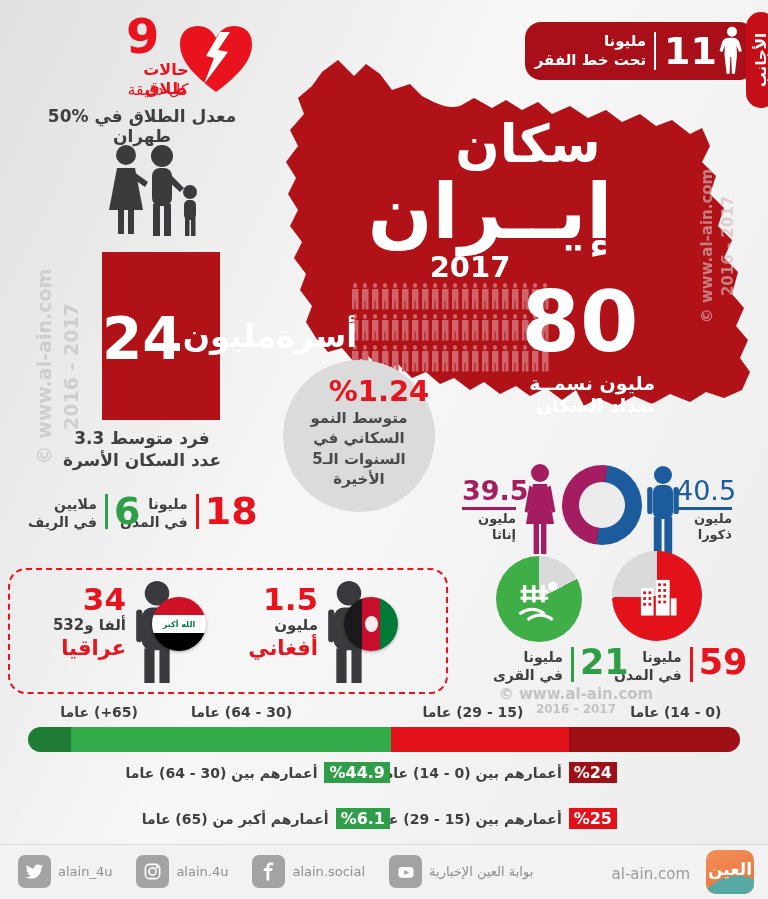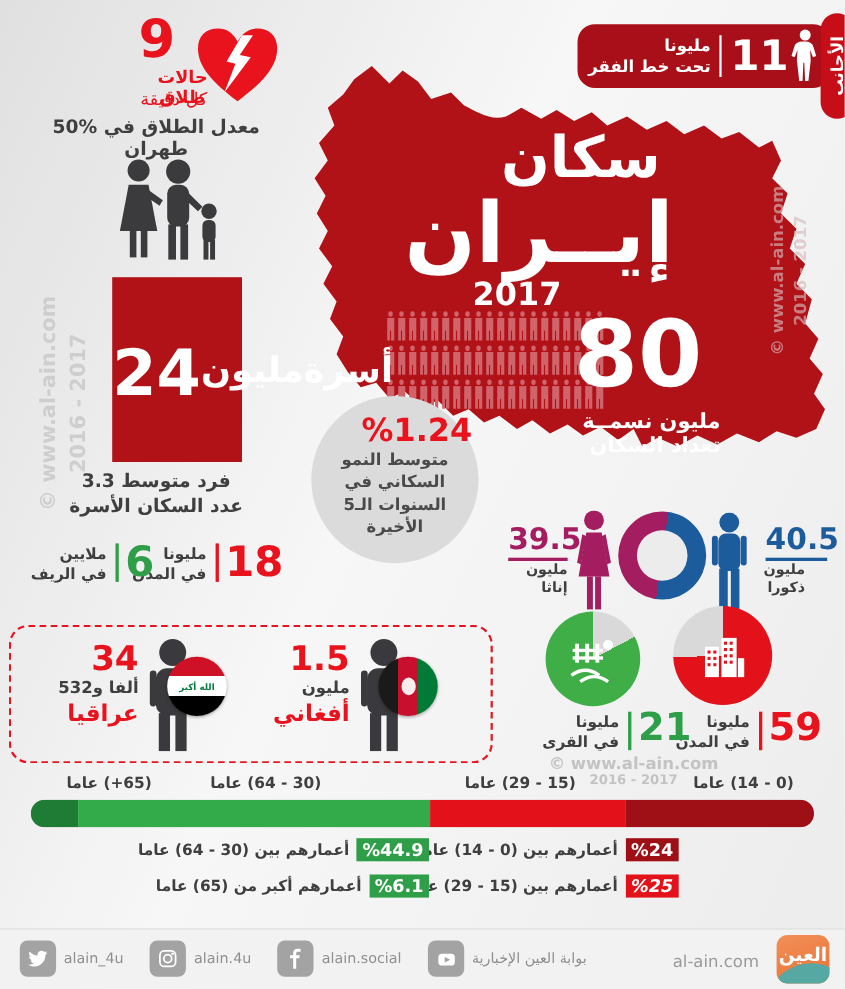--- a/index.html
+++ b/index.html
@@ -61,21 +61,21 @@
   
   .growth{left:283px;top:360px;width:152px;height:152px;border-radius:50%;background:#dbdbdb;
     display:flex;flex-direction:column;align-items:center;z-index:5;}
   .growth-val{font-size:29px;font-weight:bold;color:#e8131d;margin-top:14px;direction:ltr;margin-left:40px;}
   .growth-line{font-size:15px;font-weight:bold;color:#4a4a4a;line-height:1.35;direction:rtl;}
 
   
   .f-num{left:462px;top:475px;width:54px;text-align:center;font-size:27px;font-weight:bold;color:#a51d61;
     border-bottom:3px solid #a51d61;padding-bottom:1px;}
   .f-lbl{left:462px;top:511px;width:54px;text-align:right;font-size:13px;font-weight:bold;line-height:1.25;direction:rtl;}
-  .m-num{left:696px;top:475px;width:56px;text-align:center;font-size:27px;font-weight:bold;color:#1c5c9c;
+  .m-num{left:676px;top:475px;width:56px;text-align:center;font-size:27px;font-weight:normal;color:#1c5c9c;
     border-bottom:3px solid #1c5c9c;padding-bottom:1px;}
   .m-lbl{left:676px;top:511px;width:56px;text-align:right;font-size:13px;font-weight:bold;line-height:1.25;direction:rtl;}
   .female-icon{left:519px;top:464px;} .male-icon{left:644px;top:466px;}
   .donut{left:562px;top:465px;width:80px;height:80px;border-radius:50%;}
   .donut .hole{position:absolute;left:17px;top:17px;width:46px;height:46px;border-radius:50%;background:#ececec;}
 
   
   .fbox{left:8px;top:568px;width:436px;height:122px;border:2px dashed #e8131d;border-radius:18px;}
   .fpill{right:-8px;top:12px;width:30px;height:96px;background:#c50e18;border-radius:15px;
     display:flex;align-items:center;justify-content:center;z-index:6;}
@@ -104,21 +104,21 @@
   .wm-center .l1{font-size:15px;} .wm-center .l2{font-size:12px;}
 
   
   .age-labels{left:28px;top:704px;width:712px;height:20px;}
   .age-label{position:absolute;transform:translateX(-50%);font-size:14px;font-weight:bold;color:#3f3f3f;
     white-space:nowrap;direction:rtl;}
   .age-bar{left:28px;top:727px;width:712px;height:25px;border-radius:13px;overflow:hidden;display:flex;
     box-shadow:inset 0 -3px 4px rgba(0,0,0,.18);}
   .age-seg{height:100%;}
 
-  .stat-col{display:flex;flex-direction:column;gap:8px;}
+  .stat-col{display:flex;flex-direction:column;gap:21px;}
   .stat-col-r{right:151px;top:760px;} .stat-col-l{right:378px;top:760px;}
   .stat-row{display:flex;align-items:center;justify-content:flex-end;height:25px;}
   .stat-label{font-size:14px;font-weight:bold;color:#3f3f3f;margin-right:7px;direction:rtl;white-space:nowrap;}
   .stat-box{color:#fff;font-size:16px;font-weight:bold;padding:1px 5px;direction:ltr;min-width:34px;text-align:center;}
 
   
   .wm-side{color:#c8c8c8;font-weight:bold;opacity:.8;text-align:center;line-height:1.4;z-index:3;}
   .wm-left{left:-92px;top:340px;width:300px;transform:rotate(-90deg);font-size:19px;}
   .wm-right{right:-75px;top:225px;width:250px;transform:rotate(-90deg);font-size:15px;color:#d6b8ba;opacity:.65;}
 
@@ -384,21 +384,21 @@
       <div class="age-seg" style="width: 24%; background: rgb(158, 16, 22);"></div>
     </div>
 
   <div class="abs stat-col stat-col-r">
     <div class="stat-row">
       <span class="stat-label">أعمارهم بين (0 - 14) عاما</span>
       <span class="stat-box" style="background: rgb(158, 16, 22);">%24</span>
     </div>
     <div class="stat-row">
       <span class="stat-label">أعمارهم بين (15 - 29) عاما</span>
-      <span class="stat-box" style="background: rgb(227, 18, 26); font-style: italic;">%25</span>
+      <span class="stat-box" style="background: rgb(227, 18, 26);">%25</span>
     </div>
   </div>
   <div class="abs stat-col stat-col-l">
     <div class="stat-row">
       <span class="stat-label">أعمارهم بين (30 - 64) عاما</span>
       <span class="stat-box" style="background: rgb(47, 158, 72);">%44.9</span>
     </div>
     <div class="stat-row">
       <span class="stat-label">أعمارهم أكبر من (65) عاما</span>
       <span class="stat-box" style="background: rgb(47, 158, 72);">%6.1</span>

